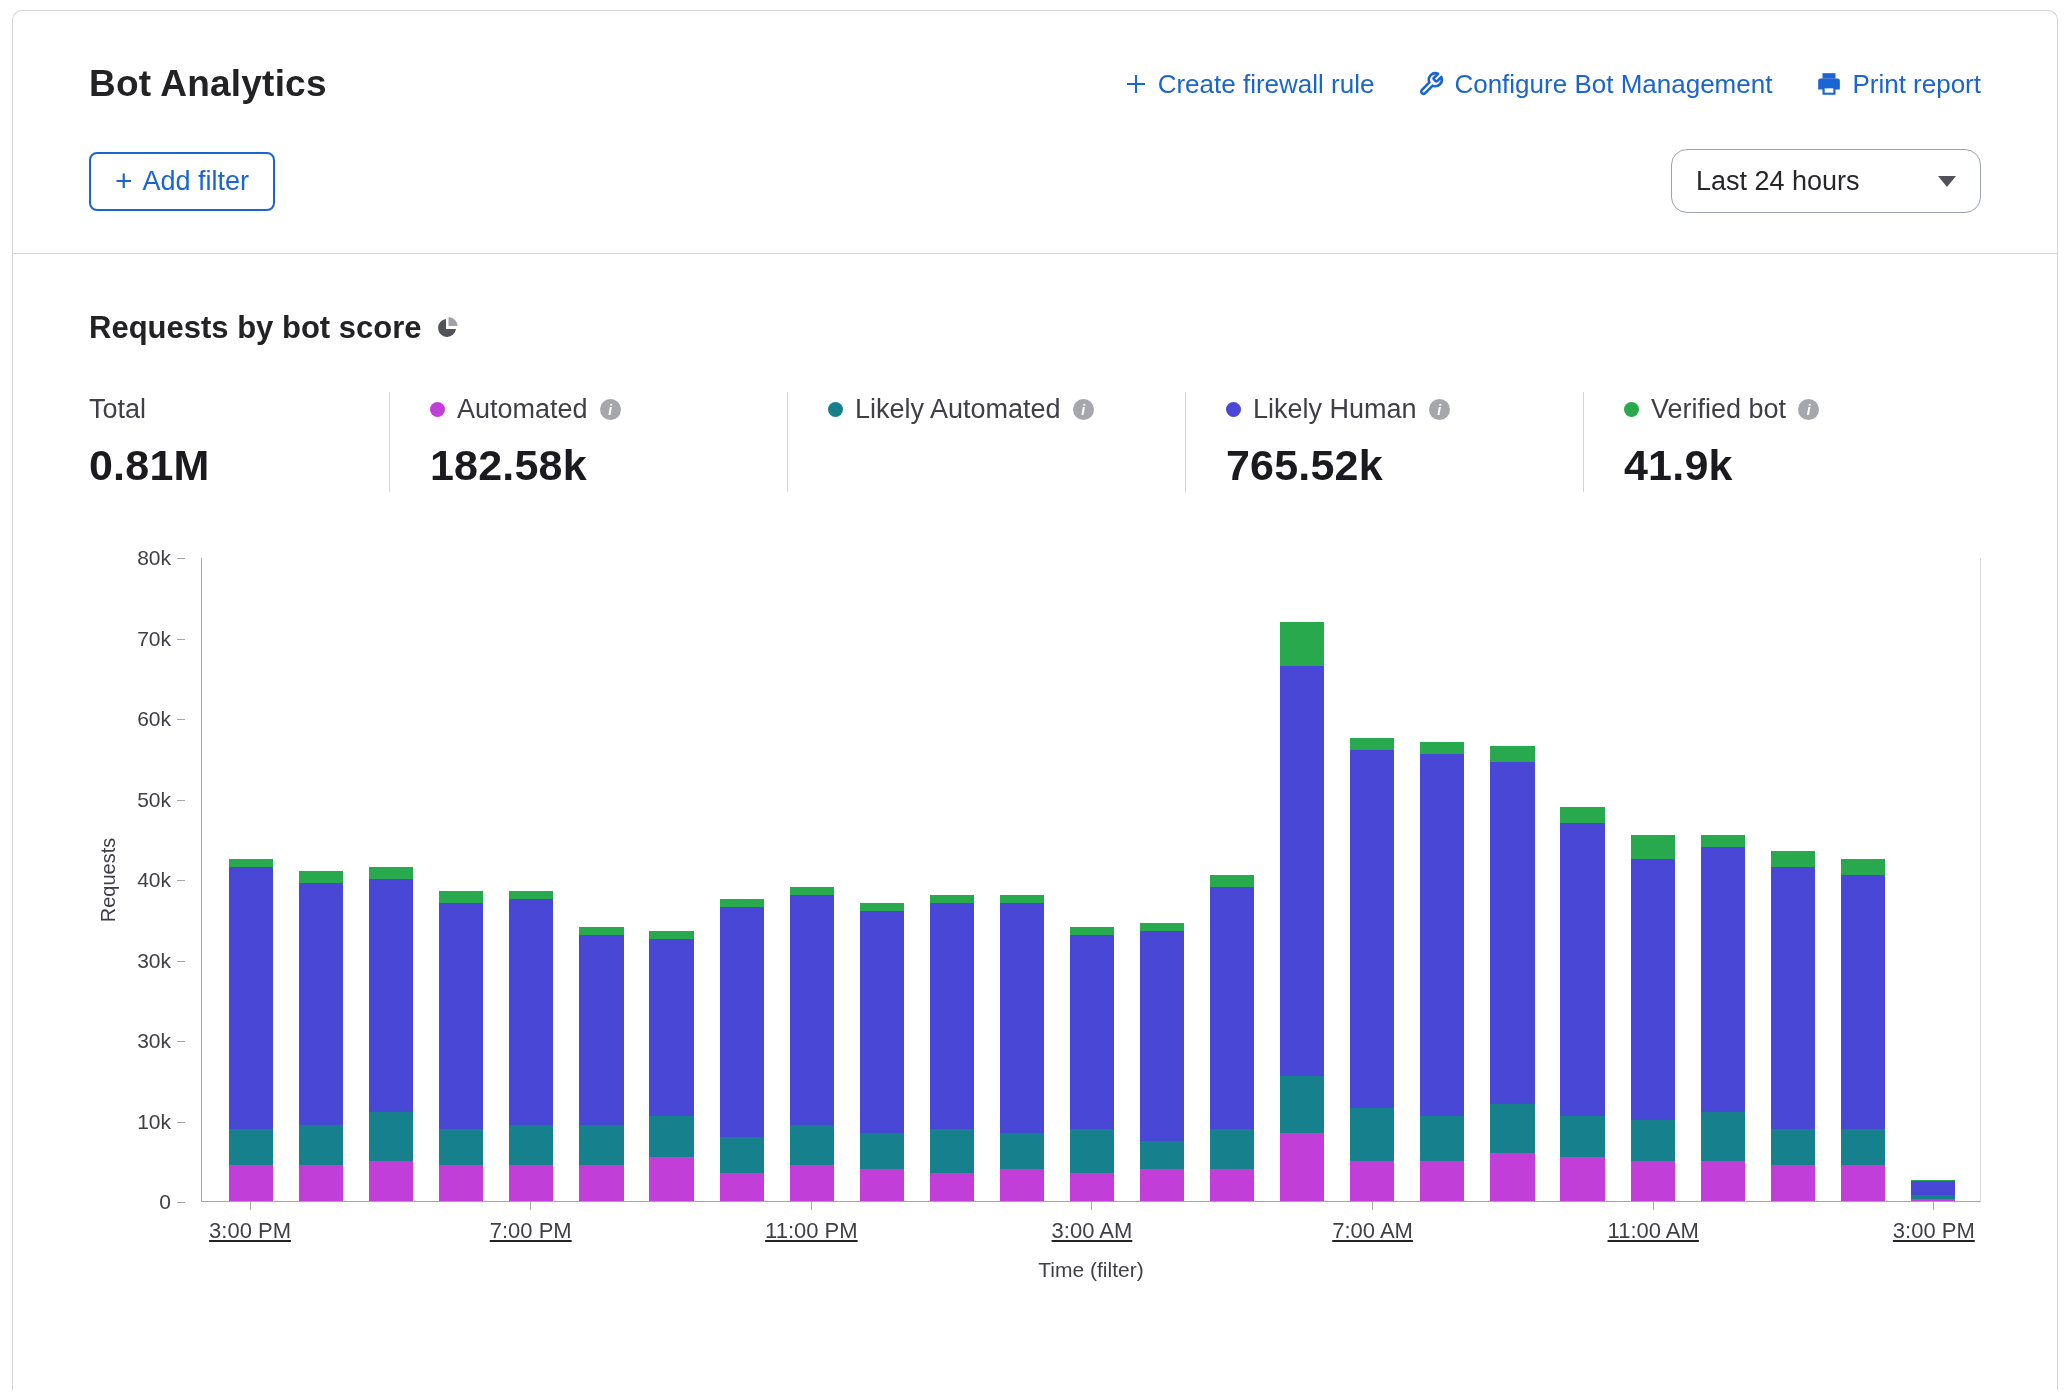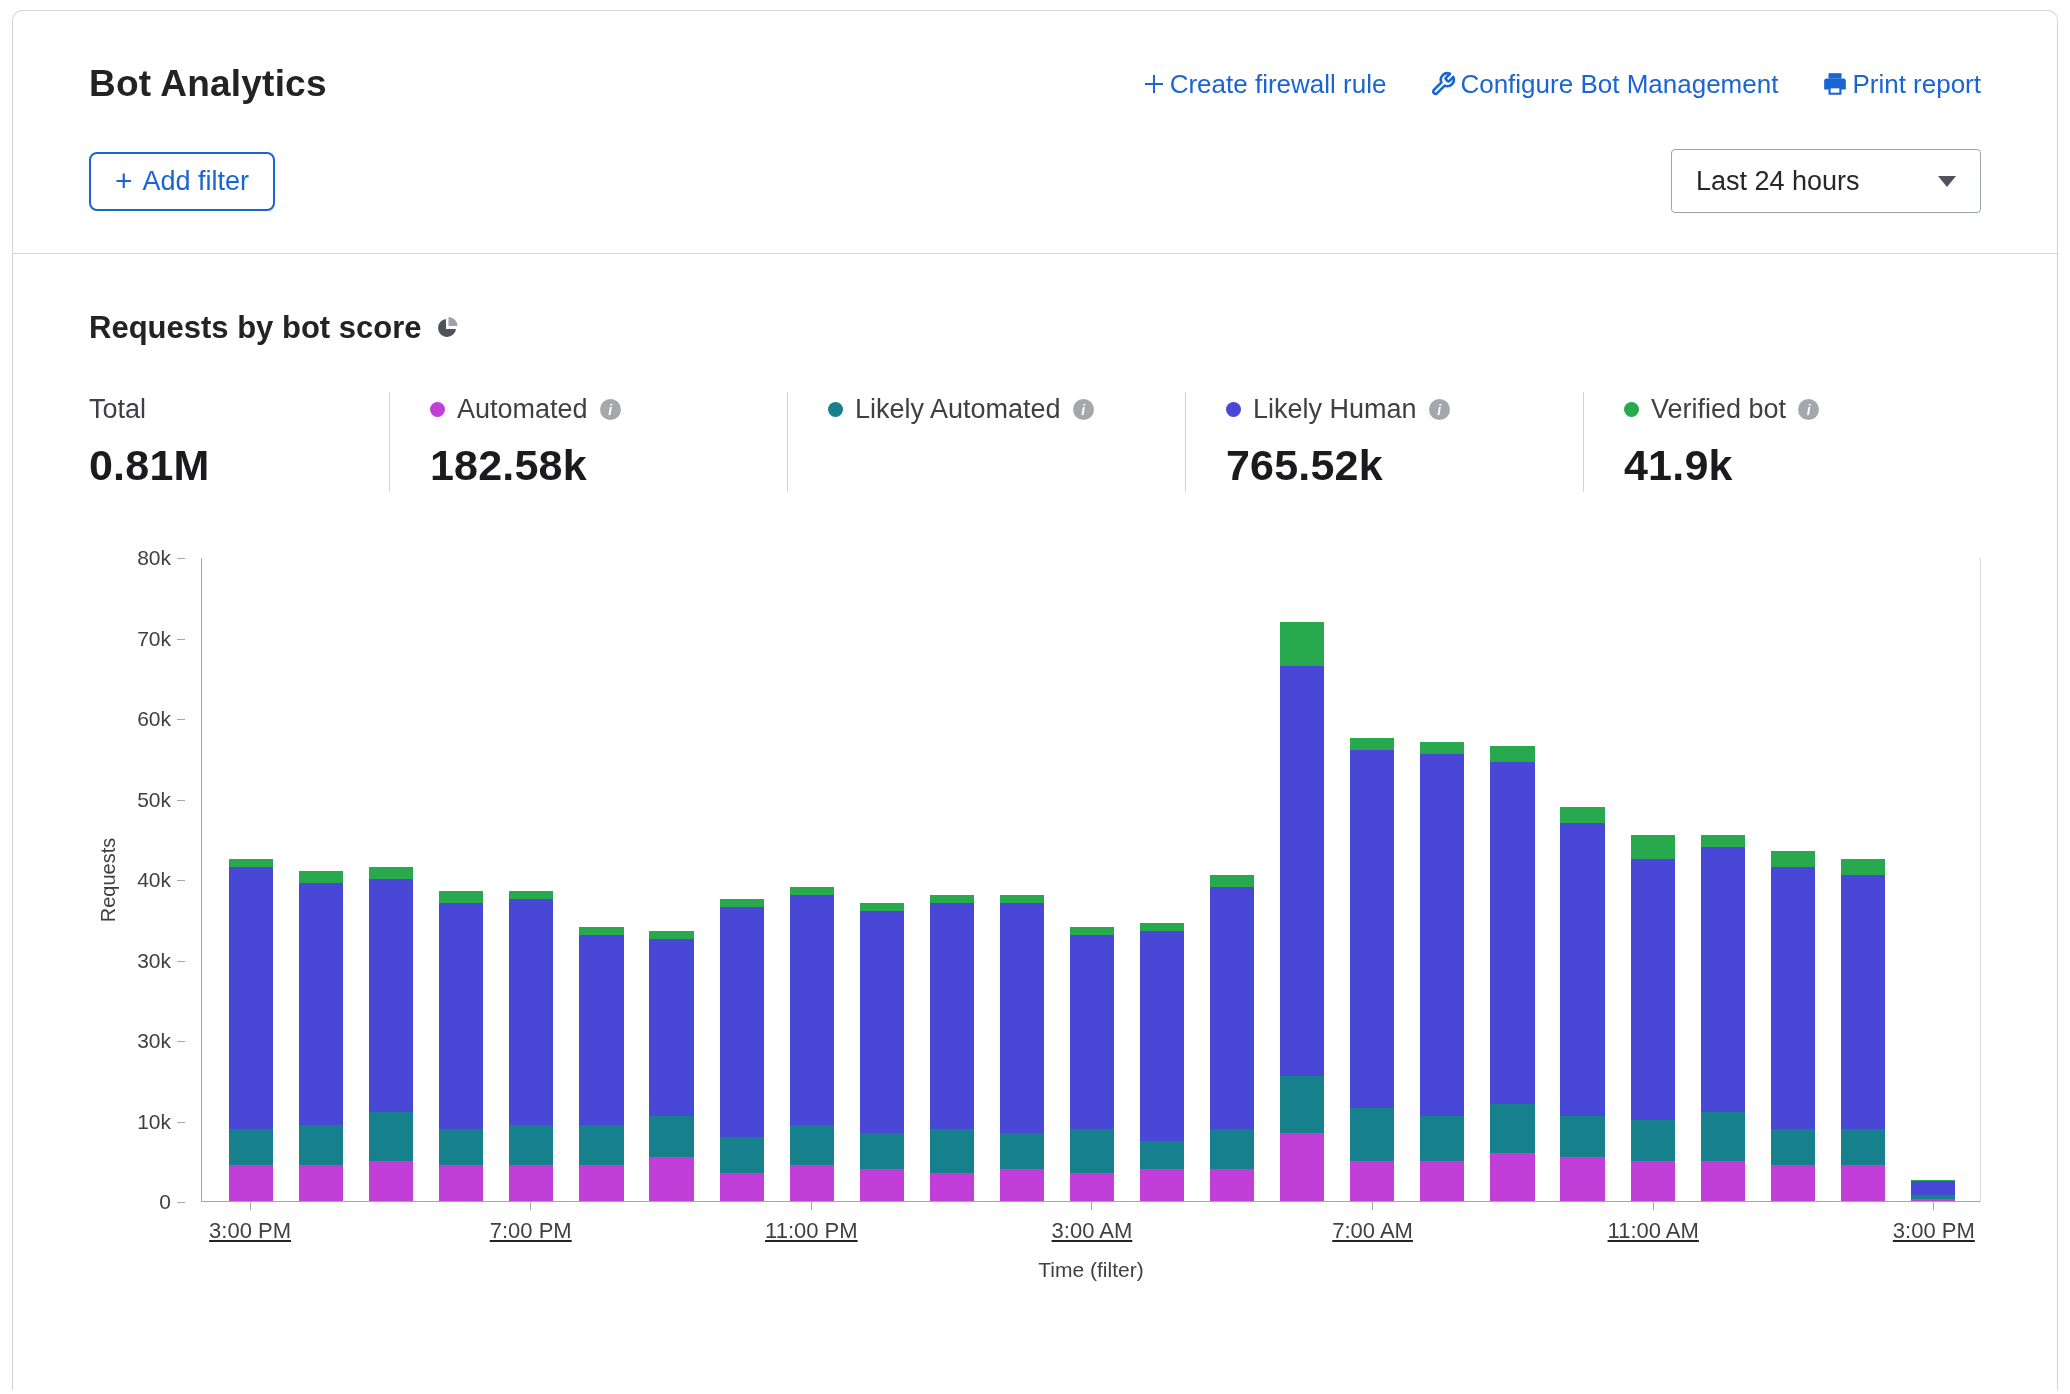--- a/index.html
+++ b/index.html
@@ -9,30 +9,30 @@
   }
   *{box-sizing:border-box;}
   body{margin:0;background:#fff;color:var(--text);
        font-family:"Liberation Sans","DejaVu Sans",sans-serif;}
   .card{margin:10px 12px 0;border:1px solid var(--border);border-bottom:none;
         border-radius:10px 10px 0 0;min-height:1380px;background:#fff;}
   .card-header{padding:52px 76px 40px;border-bottom:1px solid var(--border);}
   .title-row{display:flex;justify-content:space-between;align-items:center;}
   .page-title{font-size:37px;font-weight:700;letter-spacing:.2px;}
   .actions{display:flex;align-items:center;gap:44px;}
-  .action-link{display:flex;align-items:center;gap:4px;color:var(--accent);
+  .action-link{display:flex;align-items:center;gap:10px;color:var(--accent);
                font-size:26px;cursor:pointer;text-decoration:none;}
   .action-link svg{flex:0 0 auto;}
   .filter-row{display:flex;justify-content:space-between;align-items:center;margin-top:44px;}
   .add-filter{display:inline-flex;align-items:center;gap:10px;background:#fff;
               border:2px solid var(--accent);color:var(--accent);border-radius:8px;
               font-size:27px;padding:12px 24px;cursor:pointer;
               font-family:"Liberation Sans","DejaVu Sans",sans-serif;}
   .add-filter .plus{font-size:30px;line-height:1;font-weight:400;}
-  .select{position:relative;width:310px;height:64px;border:1px solid #9ca3af;border-radius:4px;
+  .select{position:relative;width:310px;height:64px;border:1px solid #9ca3af;border-radius:16px;
           display:flex;align-items:center;padding:0 24px;font-size:27px;cursor:pointer;color:#27272a;}
   .select .chev{margin-left:auto;width:0;height:0;border-left:9px solid transparent;
                 border-right:9px solid transparent;border-top:11px solid #52525b;}
   .card-body{padding:56px 76px 10px;}
   .section-head{display:flex;align-items:center;gap:14px;margin-bottom:46px;}
   .section-title{font-size:31px;font-weight:700;}
   .stats{display:flex;margin-bottom:66px;}
   .stat{width:398px;padding:2px 30px 2px 40px;border-left:1px solid var(--border);}
   .stat.first{width:300px;border-left:none;padding-left:0;}
   .stat-label-row{display:flex;align-items:center;gap:12px;font-size:27px;color:#3f3f46;}

